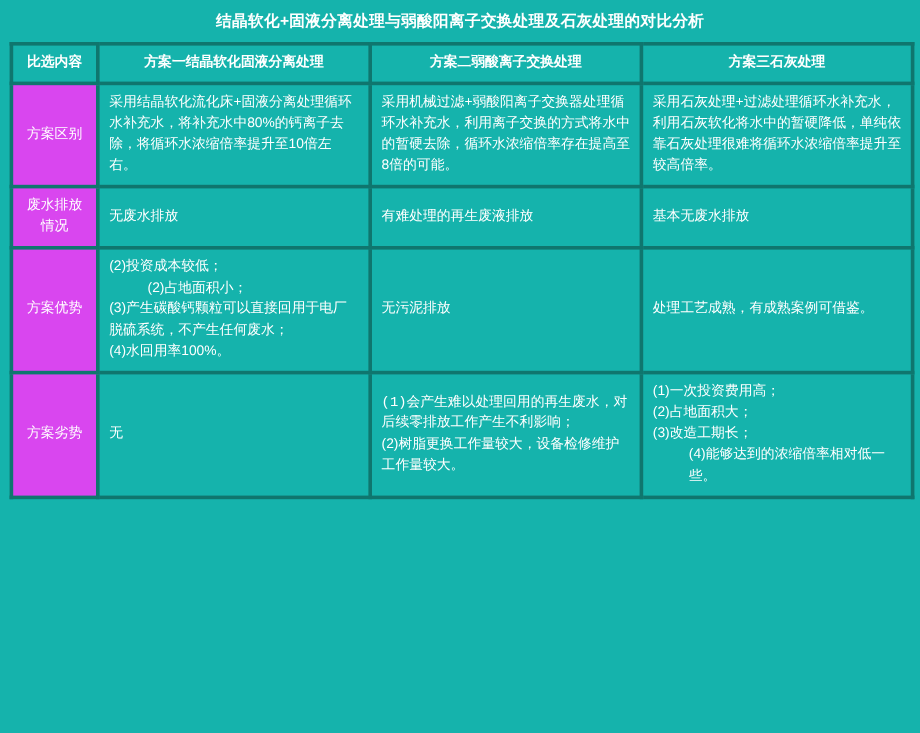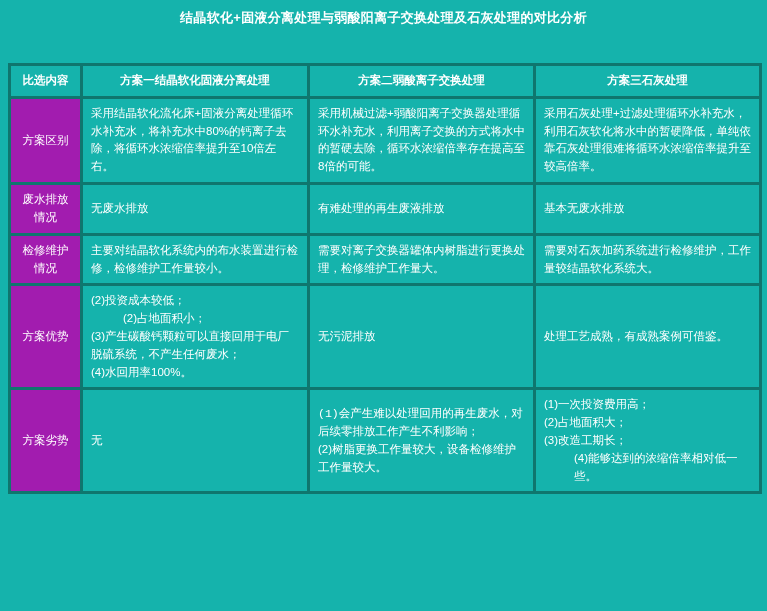--- a/index.html
+++ b/index.html
@@ -14,21 +14,20 @@
     color: #ffffff;
     overflow: hidden;
   }
   .page {
     width: 767px;
     height: 611px;
     background: #15b3ac;
     box-sizing: border-box;
     display: flex;
     flex-direction: column;
-    gap: 28px;
   }
   .title {
     text-align: center;
     font-size: 13px;
     font-weight: bold;
     color: #ffffff;
     padding: 9px 10px 8px 10px;
     letter-spacing: 0.3px;
   }
   table.cmp {
@@ -51,21 +50,21 @@
     font-weight: bold;
     font-size: 12px;
     background: #15b3ac;
     height: 28px;
     padding: 4px 6px;
   }
   td.rowlabel {
     text-align: center;
     font-weight: normal;
     font-size: 12px;
-    background: #a21caf;
+    background: #d946ef;
     width: 72px;
   }
   td.cell {
     text-align: left;
   }
   td.cell.center {
   }
   .col-a { width: 72px; }
   .col-b { width: 227px; }
   .col-c { width: 226px; }
@@ -100,26 +99,20 @@
         <td class="cell multiline">采用机械过滤+弱酸阳离子交换器处理循环水补充水，利用离子交换的方式将水中的暂硬去除，循环水浓缩倍率存在提高至8倍的可能。</td>
         <td class="cell multiline">采用石灰处理+过滤处理循环水补充水，利用石灰软化将水中的暂硬降低，单纯依靠石灰处理很难将循环水浓缩倍率提升至较高倍率。</td>
       </tr>
       <tr>
         <td class="rowlabel">废水排放情况</td>
         <td class="cell center">无废水排放</td>
         <td class="cell center">有难处理的再生废液排放</td>
         <td class="cell center">基本无废水排放</td>
       </tr>
       <tr>
-        <td class="rowlabel">检修维护情况</td>
-        <td class="cell multiline">主要对结晶软化系统内的布水装置进行检修，检修维护工作量较小。</td>
-        <td class="cell multiline">需要对离子交换器罐体内树脂进行更换处理，检修维护工作量大。</td>
-        <td class="cell multiline">需要对石灰加药系统进行检修维护，工作量较结晶软化系统大。</td>
-      </tr>
-      <tr>
         <td class="rowlabel">方案优势</td>
         <td class="cell multiline">
             <span style="display: block;">(2)投资成本较低；</span>
             <span style="display: block; margin-left: 32px;">(2)占地面积小；</span>
             <span style="display: block;">(3)产生碳酸钙颗粒可以直接回用于电厂脱硫系统，不产生任何废水；</span>
             <span style="display: block;">(4)水回用率100%。</span>
           </td>
         <td class="cell center">无污泥排放</td>
         <td class="cell multiline">处理工艺成熟，有成熟案例可借鉴。</td>
       </tr>

